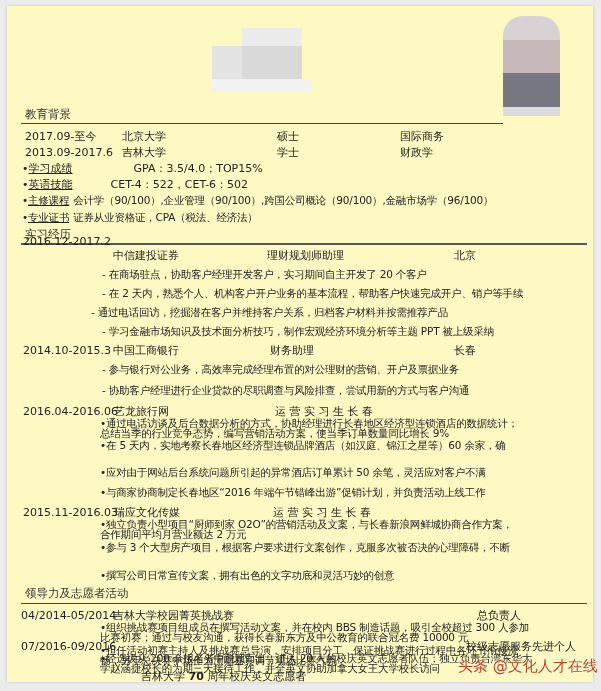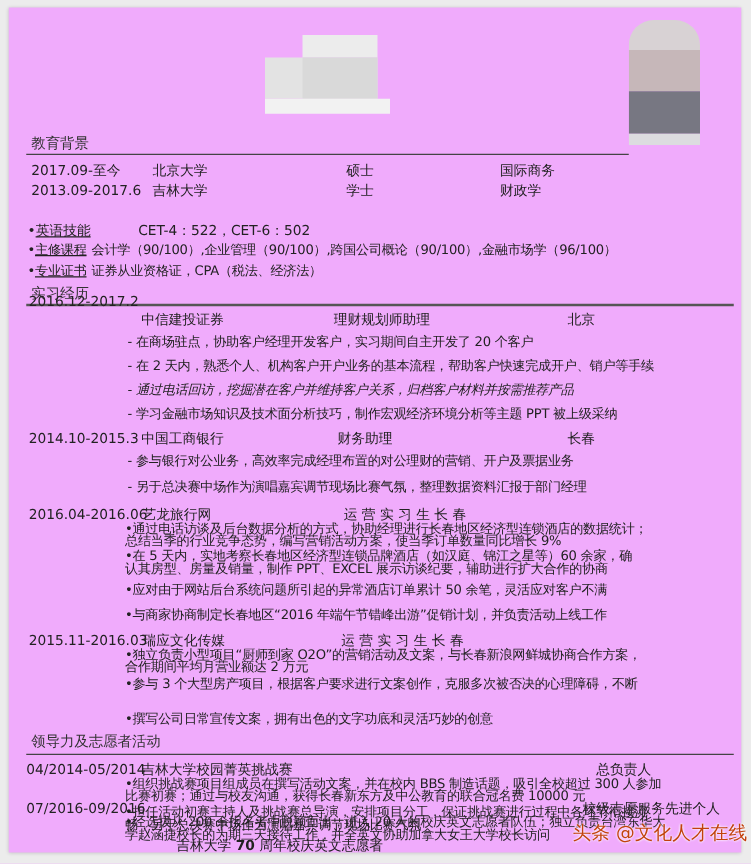--- a/index.html
+++ b/index.html
@@ -4,21 +4,21 @@
 <style>
   html, body { margin: 0; padding: 0; }
   body {
     width: 601px; height: 691px; overflow: hidden;
     background: #ececec;
     font-family: "DejaVu Sans", "Liberation Sans", sans-serif;
     color: #222;
   }
   .page {
     position: absolute; left: 7px; top: 6px; width: 586px; height: 676px;
-    background: #f0abfc;
+    background: #fef9c3;
     box-shadow: 0 0 3px rgba(0,0,0,0.18);
   }
   .blur-header {
     position: absolute; left: 205px; top: 22px; width: 115px; height: 65px;
   }
   .blur-header .b1 { position:absolute; left:30px; top:0; width:60px; height:18px; background:#ececec; }
   .blur-header .b2 { position:absolute; left:0; top:18px; width:90px; height:33px; background:#e3e3e3; }
   .blur-header .b3 { position:absolute; left:30px; top:18px; width:60px; height:33px; background:#d9d9d9; }
   .blur-header .b4 { position:absolute; left:0; top:51px; width:100px; height:12px; background:#f2f2f2; }
   .photo {
@@ -66,56 +66,58 @@
   <div class="text" style="left:18px; top:124px;">2017.09-至今</div>
   <div class="text" style="left:115px; top:124px;">北京大学</div>
   <div class="text" style="left:270px; top:124px;">硕士</div>
   <div class="text" style="left:393px; top:124px;">国际商务</div>
 
   <div class="text" style="left:18px; top:140px;">2013.09-2017.6</div>
   <div class="text" style="left:115px; top:140px;">吉林大学</div>
   <div class="text" style="left:270px; top:140px;">学士</div>
   <div class="text" style="left:393px; top:140px;">财政学</div>
 
+  <div class="text" style="left:15px; top:156px;">
+    <span>•</span><span class="ul" style="display:inline-block; width:63px;">学习成绩</span><span style="margin-left:42px;">GPA：3.5/4.0；TOP15%</span>
+  </div>
   <div class="text" style="left:15px; top:172px;">
     <span>•</span><span class="ul">英语技能</span><span style="margin-left:38px;">CET-4：522，CET-6：502</span>
   </div>
   <div class="text small" style="left:15px; top:188px;">
     <span>•</span><span class="ul">主修课程</span><span style="margin-left:4px;">会计学（90/100）,企业管理（90/100）,跨国公司概论（90/100）,金融市场学（96/100）</span>
   </div>
   <div class="text small" style="left:15px; top:205px;">
     <span>•</span><span class="ul">专业证书</span><span style="margin-left:4px;">证券从业资格证，CPA（税法、经济法）</span>
   </div>
 
   <div class="section-title" style="left:18px; top:221px;">实习经历</div>
   <div class="rule" style="left:14px; top:237px; width:566px;"></div>
 
   <div class="text" style="left:16px; top:229px;">2016.12-2017.2</div>
   <div class="text" style="left:106px; top:243px;">中信建投证券</div>
   <div class="text" style="left:260px; top:243px;">理财规划师助理</div>
   <div class="text" style="left:447px; top:243px;">北京</div>
   <div class="text small" style="left:95px; top:262px;">- 在商场驻点，协助客户经理开发客户，实习期间自主开发了 20 个客户</div>
   <div class="text small" style="left:95px; top:281px;">-  在 2 天内，熟悉个人、机构客户开户业务的基本流程，帮助客户快速完成开户、销户等手续</div>
-  <div class="text small" style="left:95px; top:300px;font-style:italic;">- 通过电话回访，挖掘潜在客户并维持客户关系，归档客户材料并按需推荐产品</div>
+  <div class="text small" style="left:84px; top:300px;">- 通过电话回访，挖掘潜在客户并维持客户关系，归档客户材料并按需推荐产品</div>
   <div class="text small" style="left:95px; top:319px;">- 学习金融市场知识及技术面分析技巧，制作宏观经济环境分析等主题 PPT 被上级采纳</div>
 
   <div class="text" style="left:16px; top:338px;">2014.10-2015.3</div>
   <div class="text" style="left:106px; top:338px;">中国工商银行</div>
   <div class="text" style="left:263px; top:338px;">财务助理</div>
   <div class="text" style="left:447px; top:338px;">长春</div>
   <div class="text small" style="left:95px; top:357px;">- 参与银行对公业务，高效率完成经理布置的对公理财的营销、开户及票据业务</div>
-  <div class="text small" style="left:95px; top:378px;">-  另于总决赛中场作为演唱嘉宾调节现场比赛气氛，整理数据资料汇报于部门经理</div>
+  <div class="text small" style="left:95px; top:378px;">-  协助客户经理进行企业贷款的尽职调查与风险排查，尝试用新的方式与客户沟通</div>
 
   <div class="text" style="left:16px; top:399px;">2016.04-2016.06</div>
   <div class="text" style="left:107px; top:399px;">艺龙旅行网</div>
   <div class="text" style="left:268px; top:399px;">运 营 实 习 生 长 春</div>
   <div class="text small" style="left:93px; top:412px; line-height:11px;">•通过电话访谈及后台数据分析的方式，协助经理进行长春地区经济型连锁酒店的数据统计；</div>
   <div class="text small" style="left:93px; top:422px; line-height:11px;">   总结当季的行业竞争态势，编写营销活动方案，使当季订单数量同比增长 9%</div>
   <div class="text small" style="left:93px; top:434px; line-height:11px;">•在 5 天内，实地考察长春地区经济型连锁品牌酒店（如汉庭、锦江之星等）60 余家，确</div>
-  <div class="text small" style="left:93px; top:444px; line-height:11px;">   认其房型、房量及销量，制作 PPT、EXCEL 展示访谈纪要，辅助进行扩大合作的协商</div>
   <div class="text small" style="left:93px; top:460px;">•应对由于网站后台系统问题所引起的异常酒店订单累计 50 余笔，灵活应对客户不满</div>
   <div class="text small" style="left:93px; top:480px;">•与商家协商制定长春地区“2016 年端午节错峰出游”促销计划，并负责活动上线工作</div>
 
   <div class="text" style="left:16px; top:500px;">2015.11-2016.03</div>
   <div class="text" style="left:107px; top:500px;">瑞应文化传媒</div>
   <div class="text" style="left:266px; top:500px;">运 营 实 习 生  长 春</div>
   <div class="text small" style="left:93px; top:513px; line-height:11px;">•独立负责小型项目“厨师到家 O2O”的营销活动及文案，与长春新浪网鲜城协商合作方案，</div>
   <div class="text small" style="left:93px; top:523px; line-height:11px;">   合作期间平均月营业额达 2 万元</div>
   <div class="text small" style="left:93px; top:536px; line-height:11px;">•参与 3 个大型房产项目，根据客户要求进行文案创作，克服多次被否决的心理障碍，不断</div>
   <div class="text small" style="left:93px; top:563px;">•撰写公司日常宣传文案，拥有出色的文字功底和灵活巧妙的创意</div>

